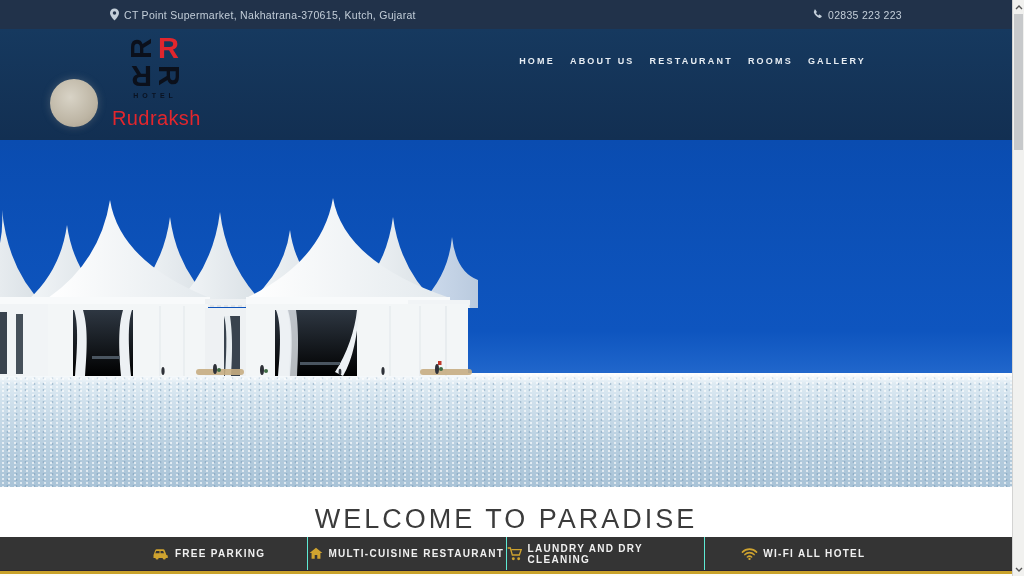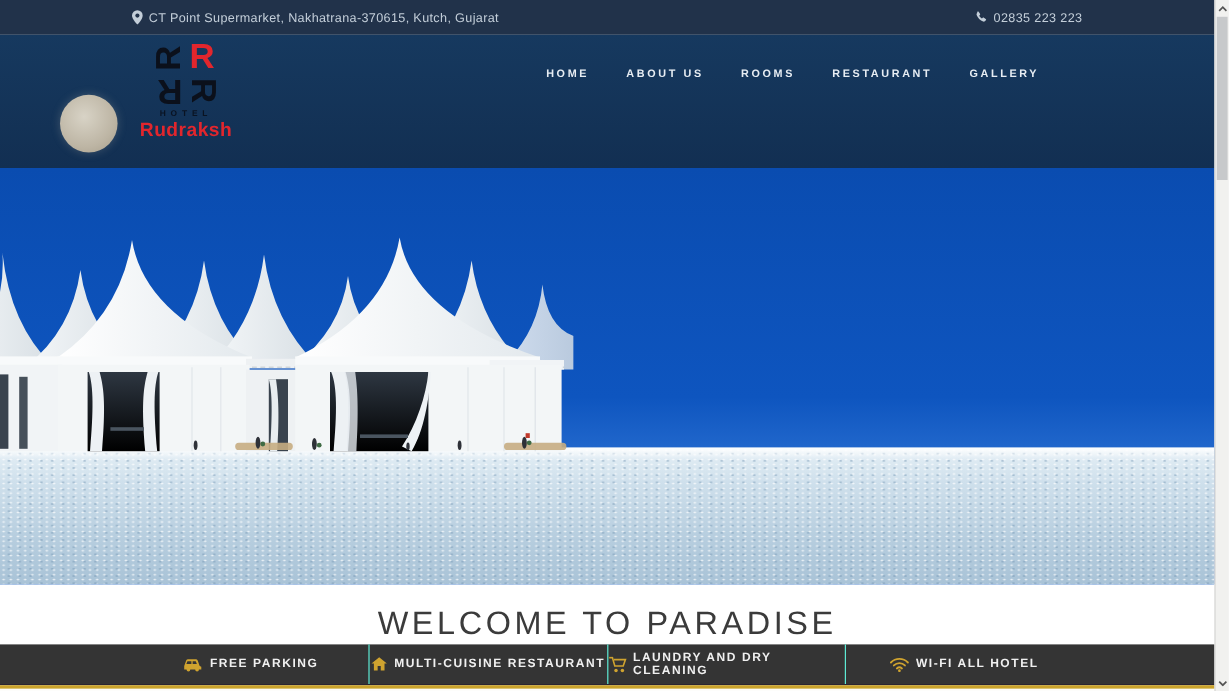--- a/index.html
+++ b/index.html
@@ -20,22 +20,22 @@
     box-shadow:0 0 8px rgba(200,195,180,.25);}
   .nav-inner{display:flex;justify-content:space-between;}
   .logo{position:absolute;left:2px;top:6px;width:86px;text-align:center;cursor:pointer;}
   .rmark{display:grid;grid-template-columns:27px 27px;justify-content:center;}
   .rmark span{width:27px;height:27px;font-weight:bold;font-size:29px;line-height:27px;color:#0b101b;}
   .rmark .r-tl{transform:rotate(270deg);}
   .rmark .r-tr{color:#e2262d;}
   .rmark .r-br{transform:rotate(90deg);}
   .rmark .r-bl{transform:rotate(180deg);}
   .hotel-word{font-size:7px;letter-spacing:4px;color:#0a1322;font-weight:bold;margin-top:3px;}
-  .brand-word{font-size:16px;font-weight:bold;color:#e2262d;letter-spacing:.4px;margin-top:1px;}
-  .menu{display:flex;gap:31px;margin:27px 36px 0 auto;}
+  .brand-word{font-size:20px;font-weight:normal;color:#e2262d;letter-spacing:.4px;margin-top:8px;}
+  .menu{display:flex;gap:15px;margin:27px 36px 0 auto;}
   .menu a{font-size:9px;font-weight:bold;letter-spacing:2.2px;color:#e7edf3;text-decoration:none;}
 
   
   .hero{height:347px;position:relative;flex:0 0 auto;overflow:hidden;
     background:linear-gradient(to bottom,#0a4cb0 0%,#0e55bf 55%,#2066cb 67%,#2066cb 100%);}
   .ground{position:absolute;left:0;top:233px;width:100%;height:114px;
     background:
       radial-gradient(rgba(255,255,255,.75) .8px, transparent 1.4px),
       radial-gradient(rgba(110,145,175,.45) .8px, transparent 1.4px),
       linear-gradient(to bottom, #e6f0f6 0%, #cfe0ec 25%, #b7cedf 65%, #a9c3d7 100%);
@@ -101,22 +101,22 @@
           <span class="r-tr">R</span>
           <span class="r-bl">R</span>
           <span class="r-br">R</span>
         </div>
         <div class="hotel-word">HOTEL</div>
         <div class="brand-word">Rudraksh</div>
       </div>
       <nav class="menu">
         <a href="#">HOME</a>
         <a href="#">ABOUT US</a>
+        <a href="#">RESTAURANT</a>
         <a href="#">ROOMS</a>
-        <a href="#">RESTAURANT</a>
         <a href="#">GALLERY</a>
       </nav>
     </div>
   </div>
 
   <div class="hero">
     <div class="ground"></div>
     <svg class="tents" width="478" height="240" viewBox="0 0 478 240">
       <defs>
         <linearGradient id="coneG" x1="0" y1="0" x2="1" y2="0">

